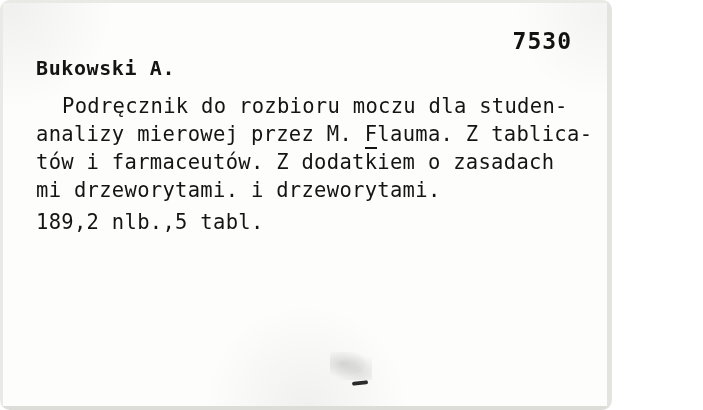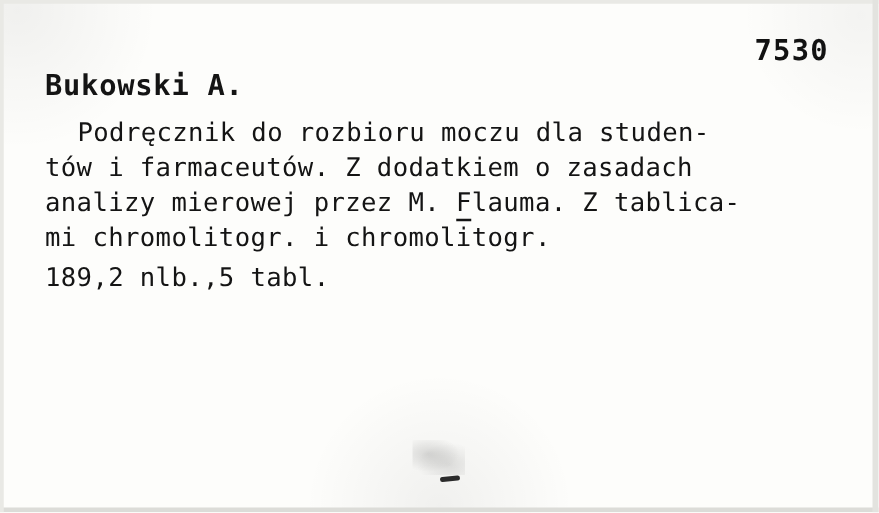--- a/index.html
+++ b/index.html
@@ -5,24 +5,25 @@
   html, body {
     margin: 0;
     padding: 0;
     background: #ffffff;
   }
   body {
     font-family: "DejaVu Sans Mono", monospace;
   }
   #card {
     position: relative;
-    width: 703px;
+    width: 612px;
     height: 410px;
     background: #fdfdfb;
     overflow: hidden;
+    border-radius: 10px;
   }
   
   #card::before {
     content: "";
     position: absolute;
     inset: 0;
     background:
       radial-gradient(circle at 2% 2%, rgba(0,0,0,0.05), rgba(0,0,0,0) 14%),
       radial-gradient(circle at 98% 3%, rgba(0,0,0,0.04), rgba(0,0,0,0) 12%),
       radial-gradient(circle at 50% 99%, rgba(0,0,0,0.05), rgba(0,0,0,0) 20%);
@@ -45,21 +46,21 @@
     font-size: 23px;
     font-weight: bold;
     letter-spacing: 1px;
     color: #121212;
   }
 
   #author {
     position: absolute;
     top: 56px;
     left: 36px;
-    font-size: 23px;
+    font-size: 20px;
     font-weight: bold;
     letter-spacing: 0.6px;
     color: #141414;
   }
 
   #body-block {
     position: absolute;
     top: 92px;
     left: 36px;
     width: 650px;
@@ -121,25 +122,25 @@
   <div class="edge-right"></div>
 
   <div id="catalog-number">7530</div>
 
   <div id="author">Bukowski A.</div>
 
   <div id="body-block">
 
     <div class="line indent">Podręcznik do rozbioru moczu dla studen-</div>
 
+    <div class="line"><span>analizy mierowej przez M. <span class="underline-m">F</span>lauma. Z tablica-</span></div>
+
     <div class="line">tów i farmaceutów. Z dodatkiem o zasadach</div>
 
-    <div class="line"><span>analizy mierowej przez M. <span class="underline-m">F</span>lauma. Z tablica-</span></div>
-
-    <div class="line">mi chromolitogr. i chromolitogr.</div>
+    <div class="line">mi drzeworytami. i drzeworytami.</div>
 
     <div class="para-gap"></div>
 
 
     <div class="line">189,2 nlb.,5 tabl.</div>
 
   </div>
 
   <div class="smudge"></div>
   <div class="tick"></div>

